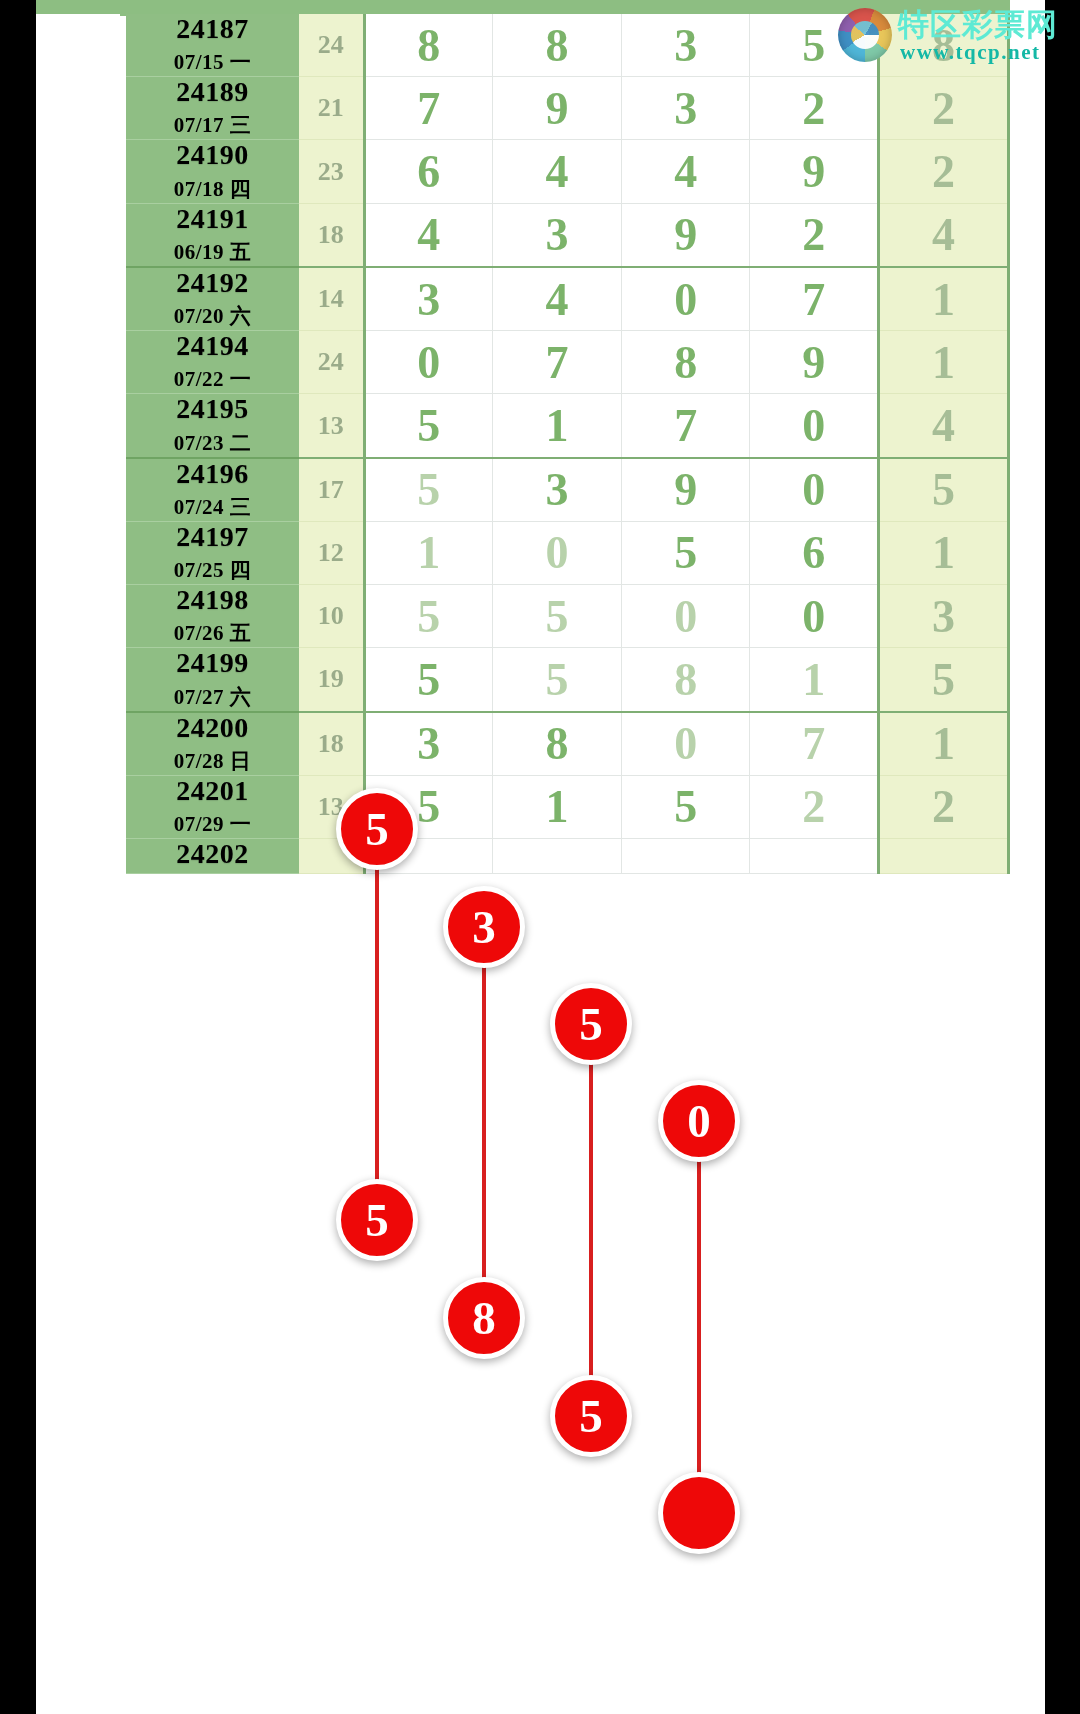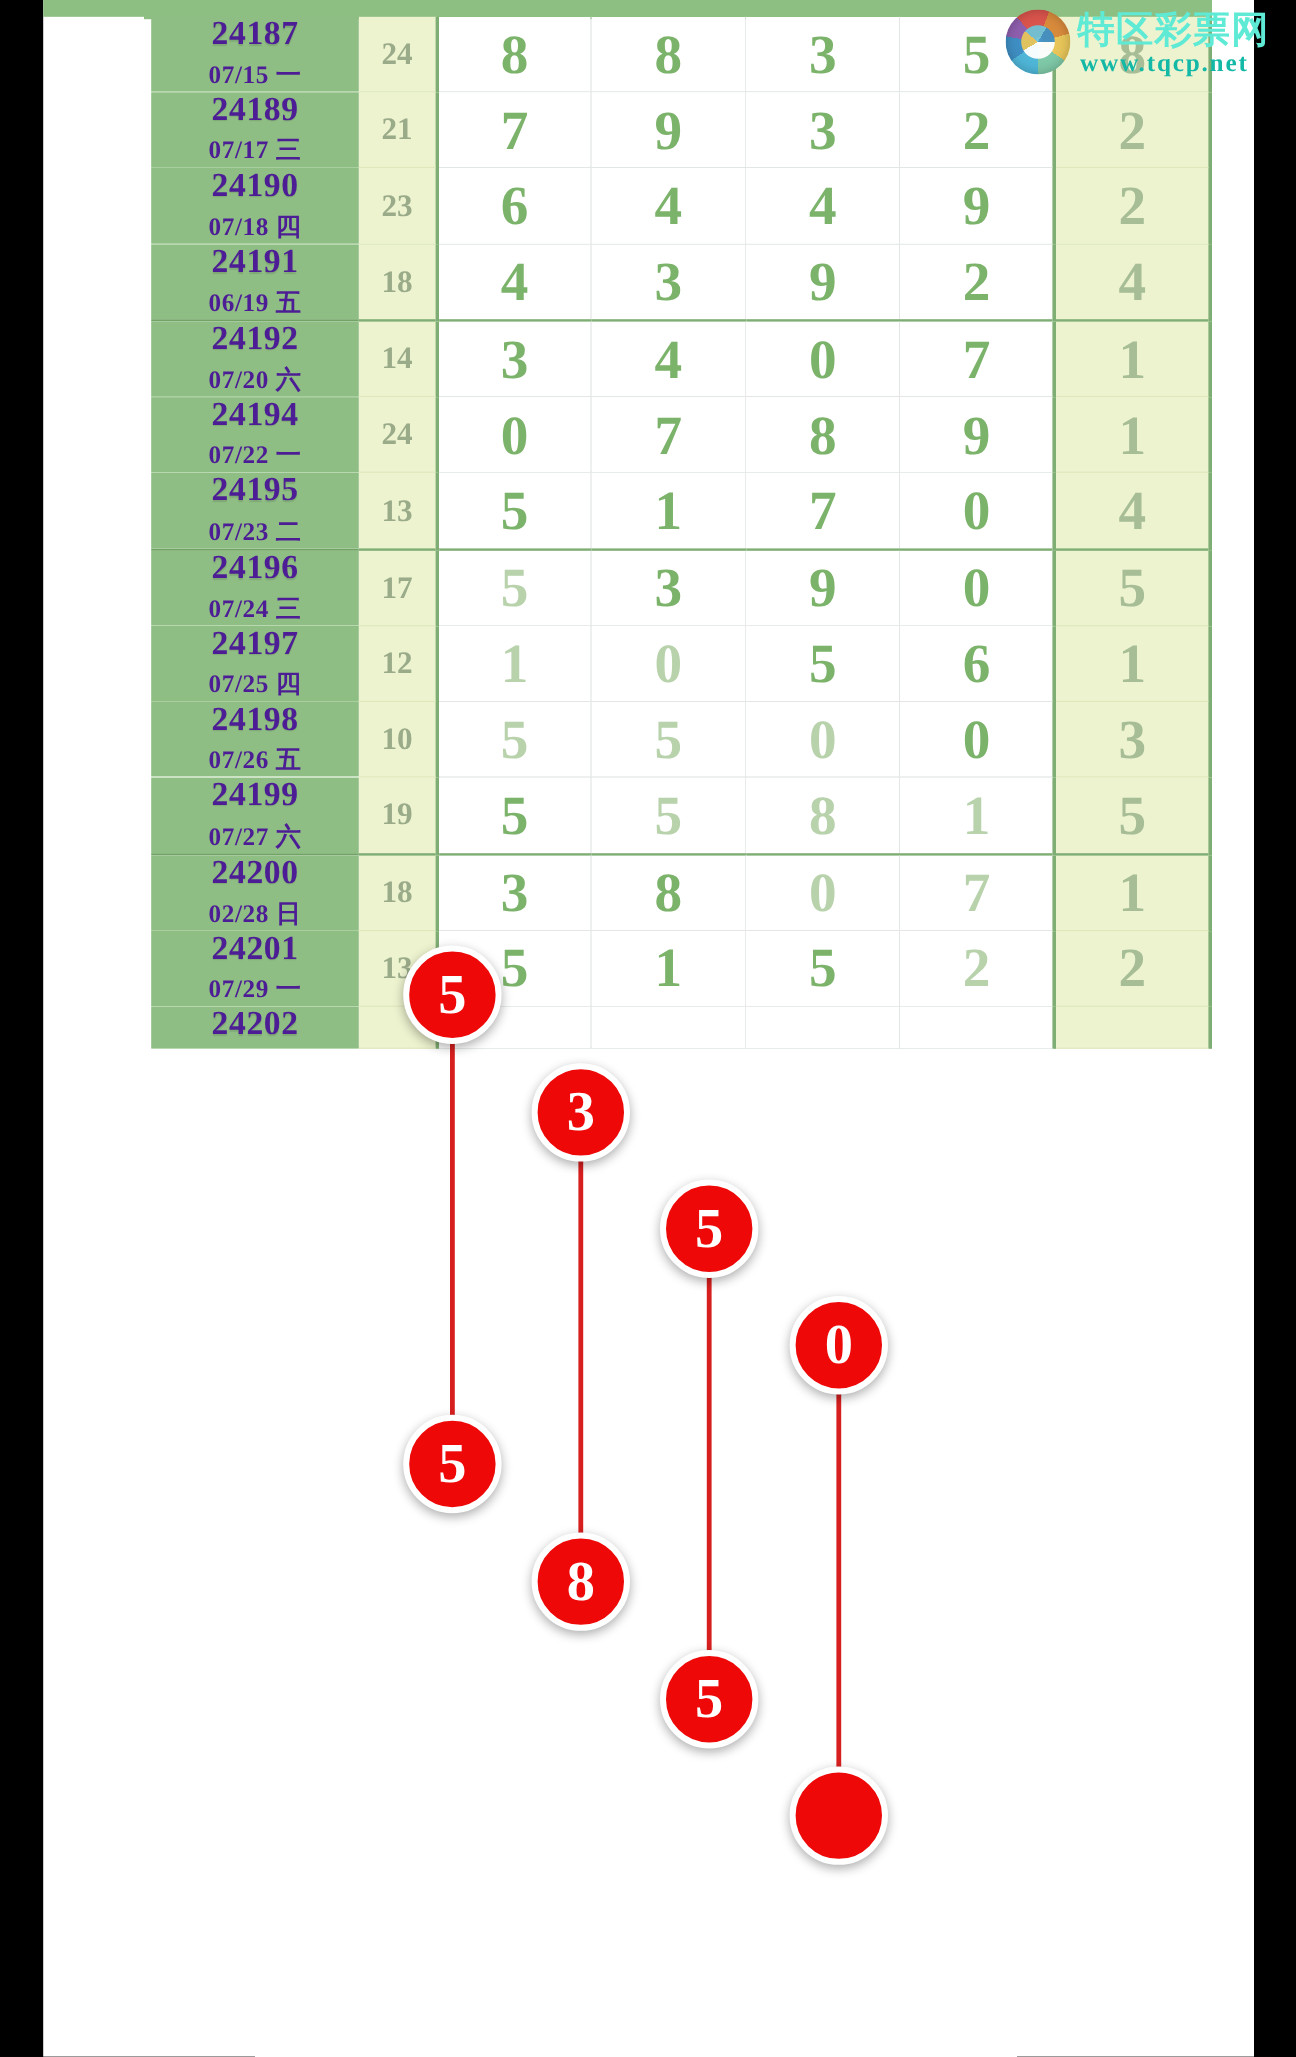--- a/index.html
+++ b/index.html
@@ -50,21 +50,21 @@
 
   
   col.c-issue { width: 144px; }
   col.c-sum   { width: 54px;  }
   col.c-num   { width: 107px; }
   col.c-last  { width: 108px; }
 
   
   td.issue {
     background: #8fbe84;
-    color: #4c1d95;
+    color: #000000;
     text-align: center;
     vertical-align: middle;
     border-bottom: 1px solid #a9cfa0;
     position: relative;
   }
   tr.thick td.issue { border-bottom: 2px solid #6fa463; }
   .issue-no {
     display: block;
     font-size: 28px;
     font-weight: bold;
@@ -359,21 +359,21 @@
             <td class="sum">19</td>
             <td class="num">5</td>
             <td class="num dim">5</td>
             <td class="num dim">8</td>
             <td class="num dim">1</td>
             <td class="last">5</td>
           </tr>
           <tr>
             <td class="issue">
               <span class="issue-no">24200</span>
-              <span class="issue-date">02/28 日</span>
+              <span class="issue-date">07/28 日</span>
             </td>
             <td class="sum">18</td>
             <td class="num">3</td>
             <td class="num">8</td>
             <td class="num dim">0</td>
             <td class="num dim">7</td>
             <td class="last">1</td>
           </tr>
           <tr>
             <td class="issue">

